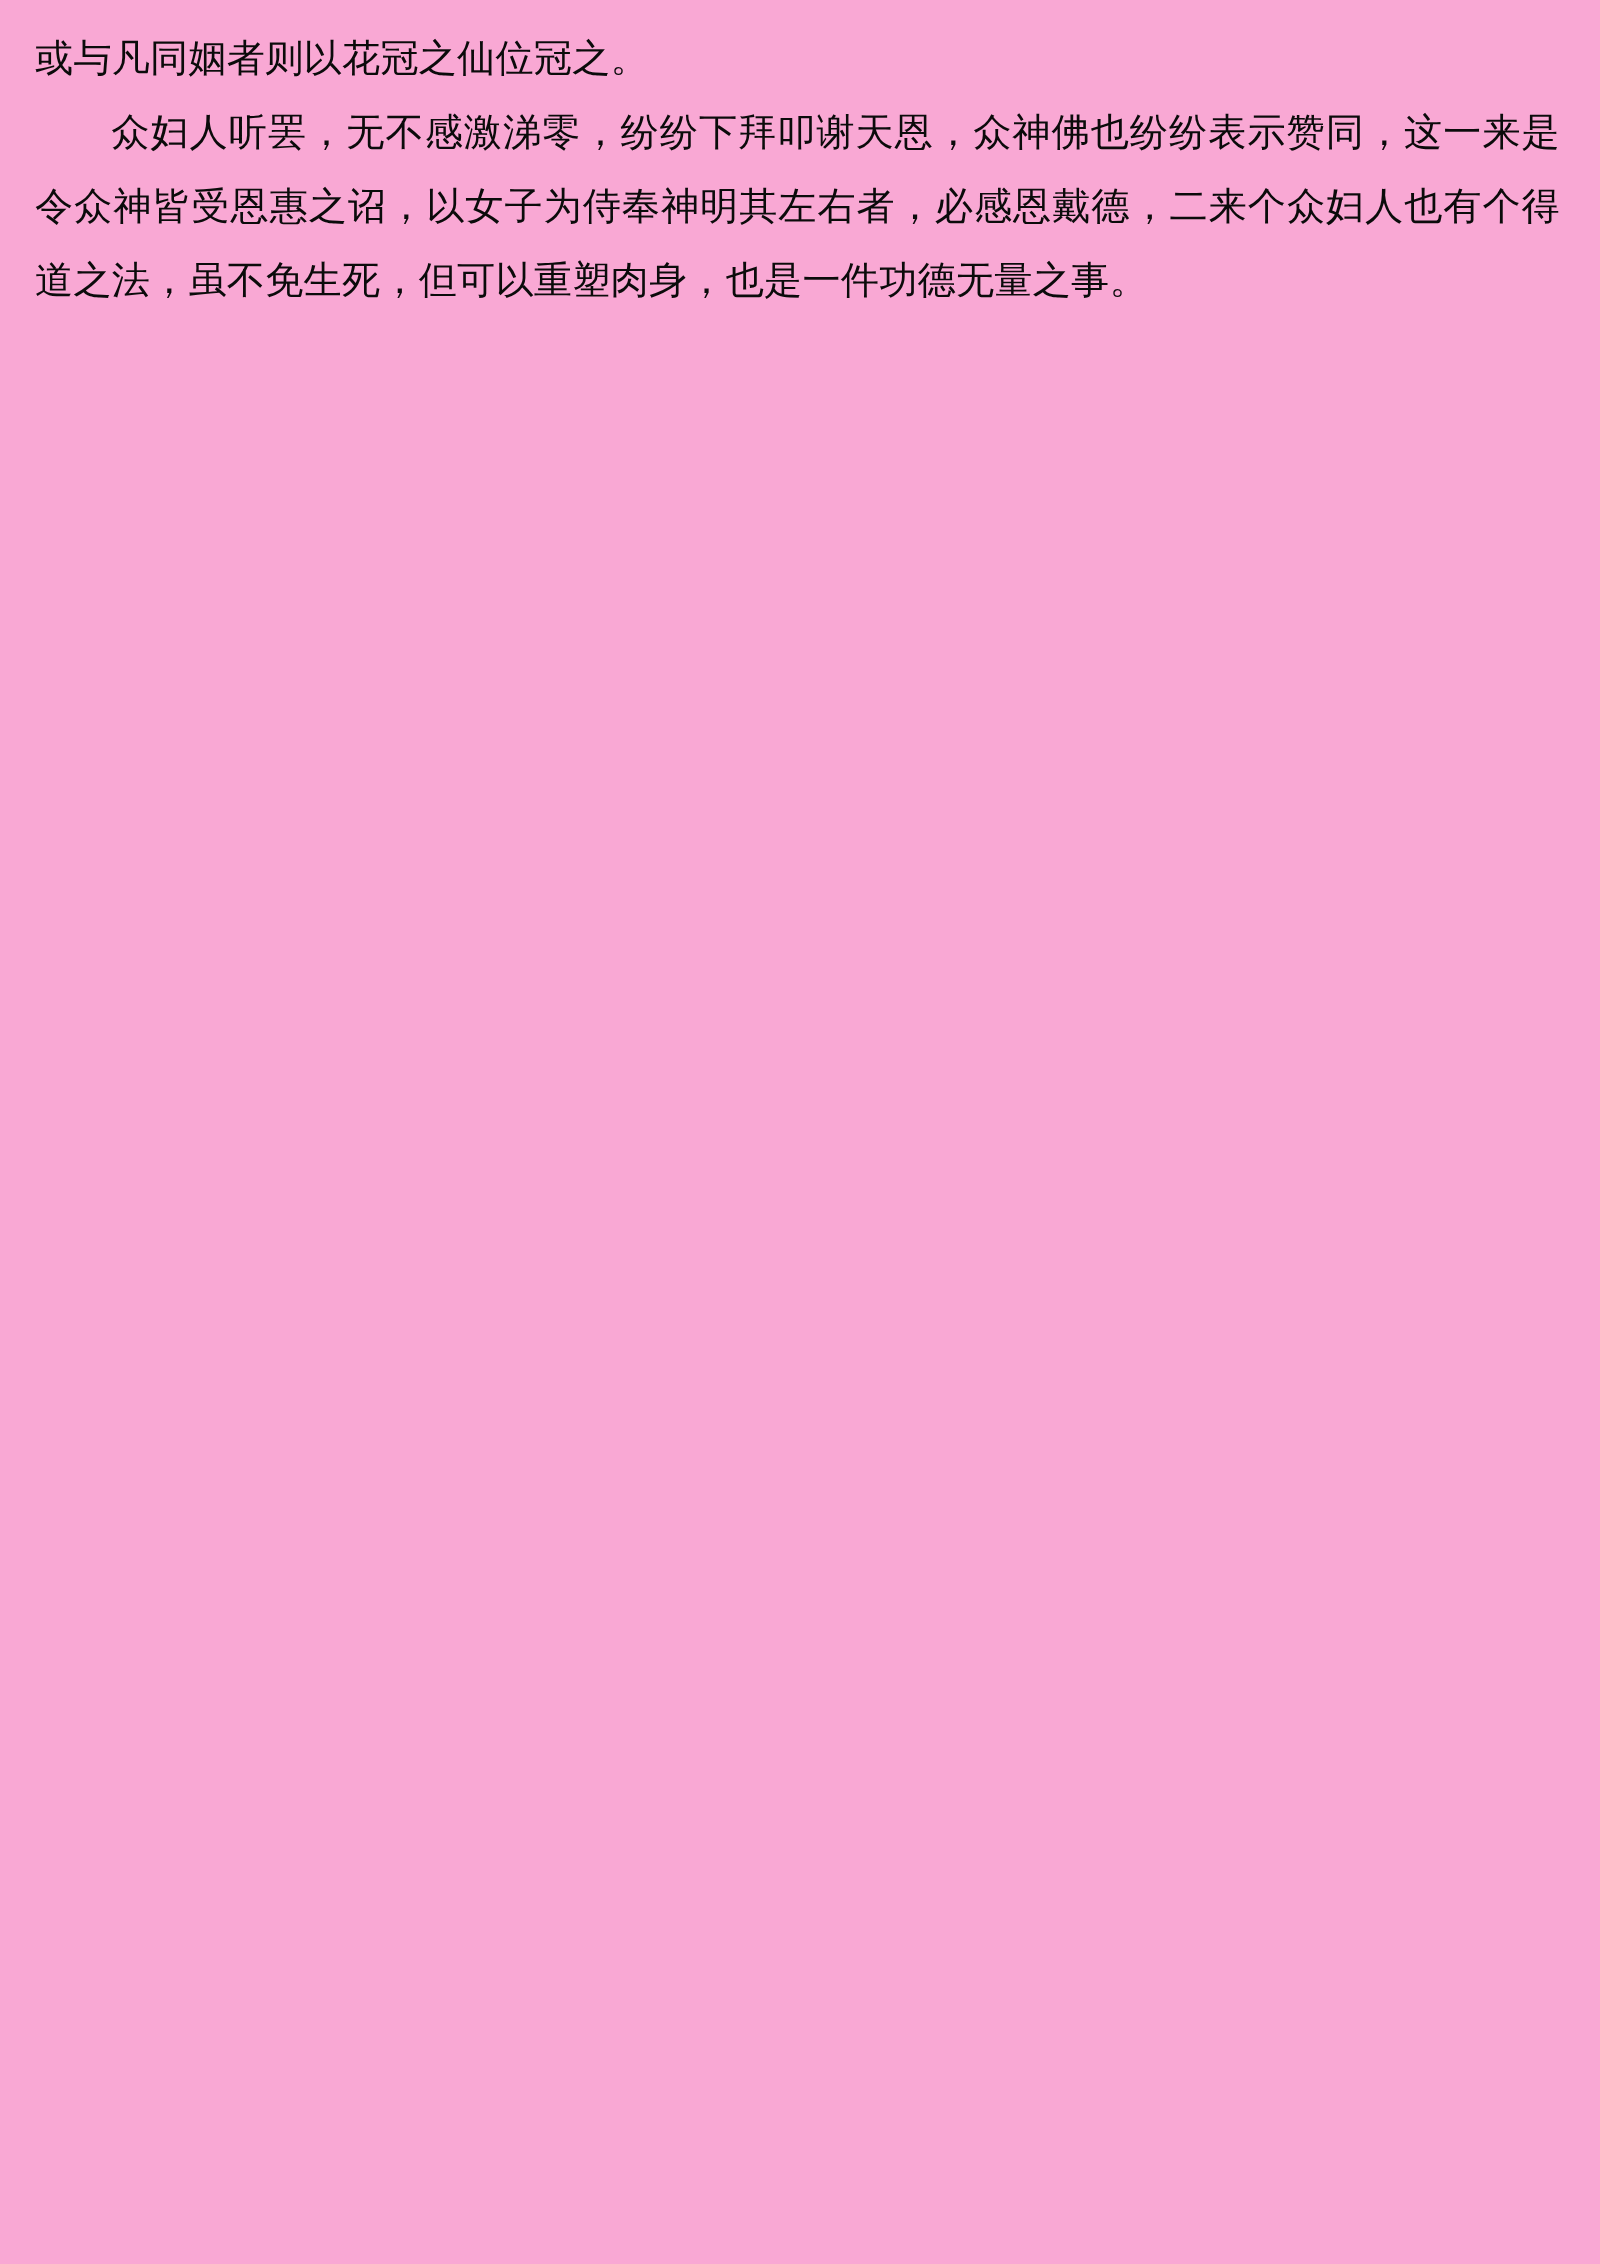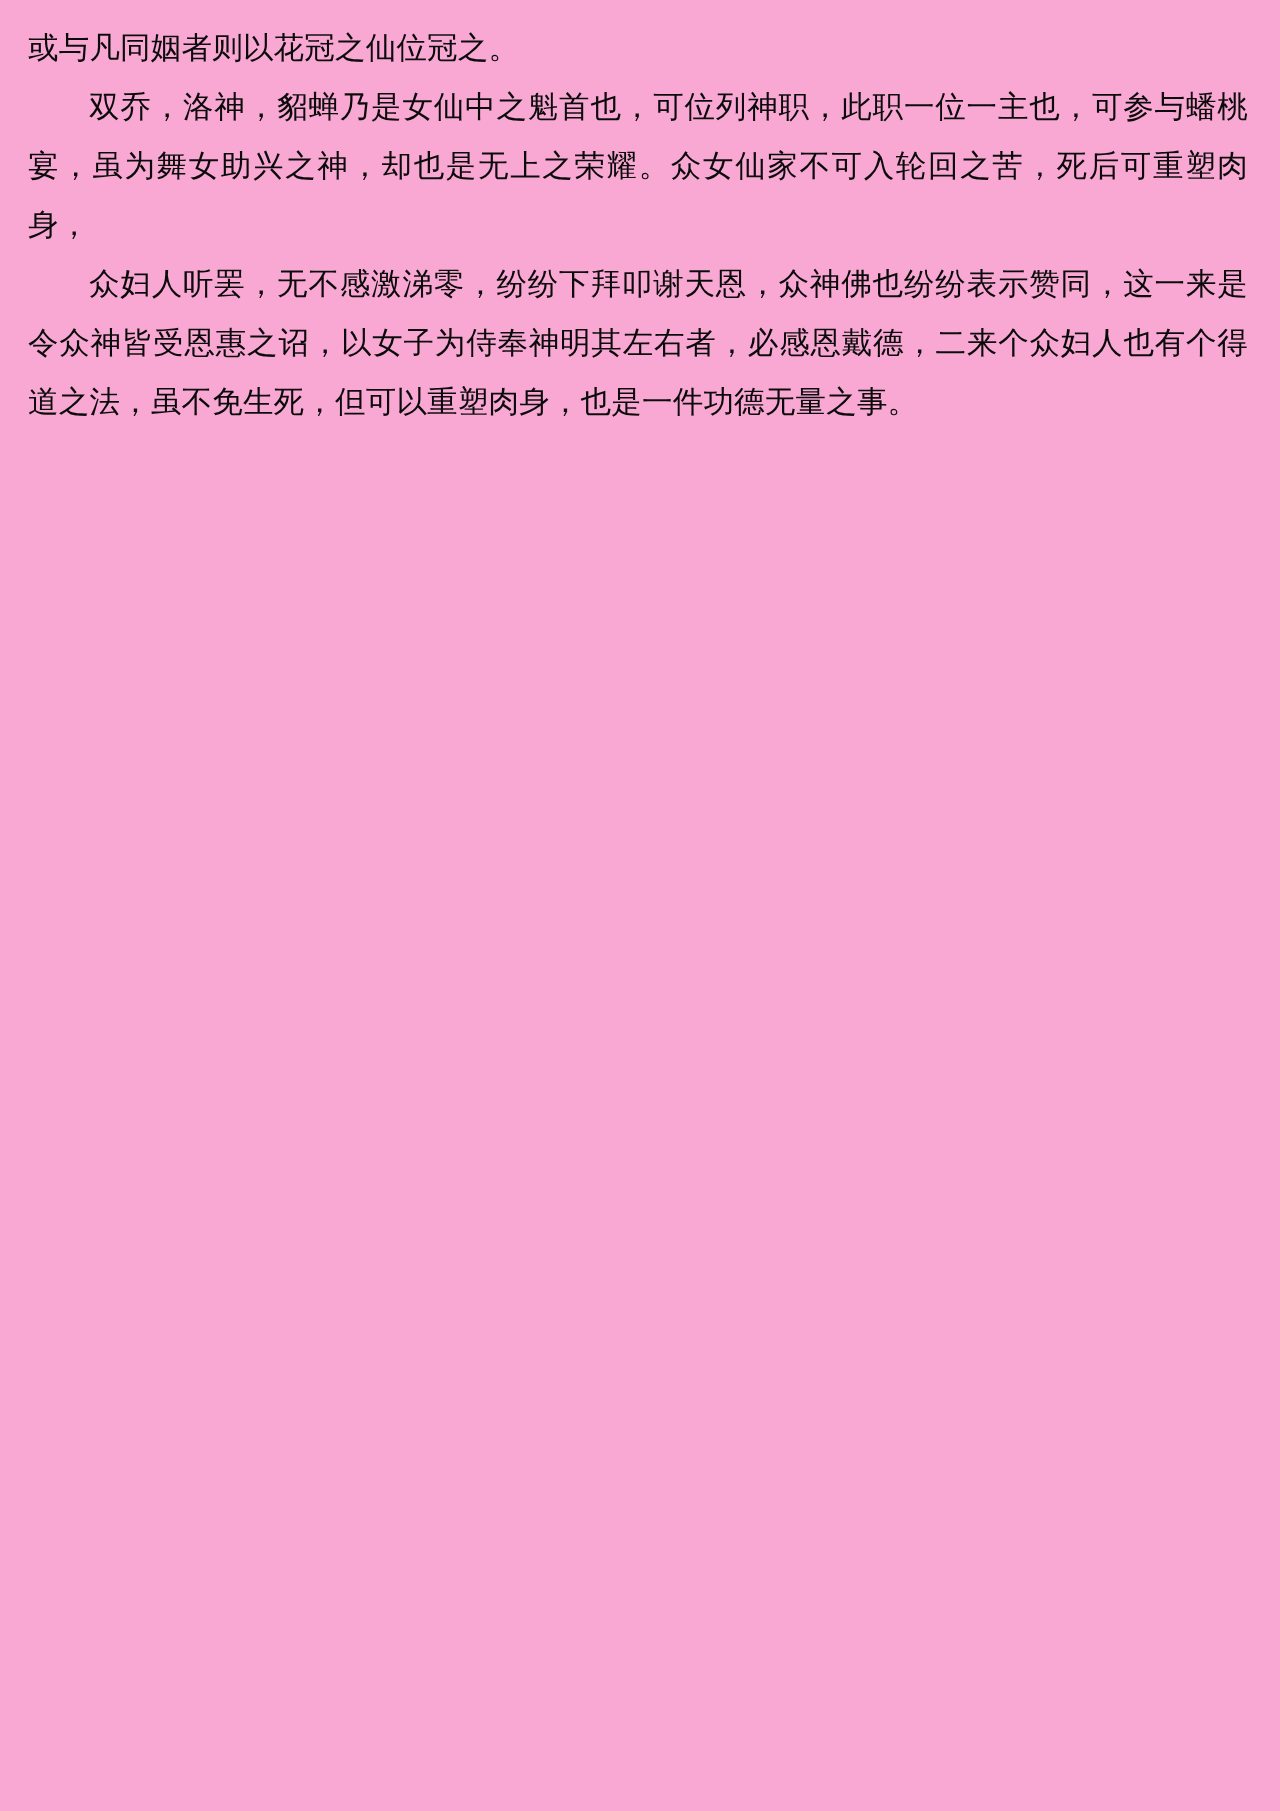--- a/index.html
+++ b/index.html
@@ -35,16 +35,15 @@
   p.indent {
     text-indent: 61px;
   }
 </style>
 </head>
 <body>
 
 <div class="page">
   <div class="content">
     <p class="para">或与凡同姻者则以花冠之仙位冠之。</p>
-    <p class="para indent">双乔，洛神，貂蝉乃是女仙中之魁首也，可位列神职，此职一位一主也，可参与蟠桃宴，虽为舞女助兴之神，却也是无上之荣耀。众女仙家不可入轮回之苦，死后可重塑肉身，</p>
     <p class="para indent">众妇人听罢，无不感激涕零，纷纷下拜叩谢天恩，众神佛也纷纷表示赞同，这一来是令众神皆受恩惠之诏，以女子为侍奉神明其左右者，必感恩戴德，二来个众妇人也有个得道之法，虽不免生死，但可以重塑肉身，也是一件功德无量之事。</p>
   </div>
 </div>
 
 </body></html>

